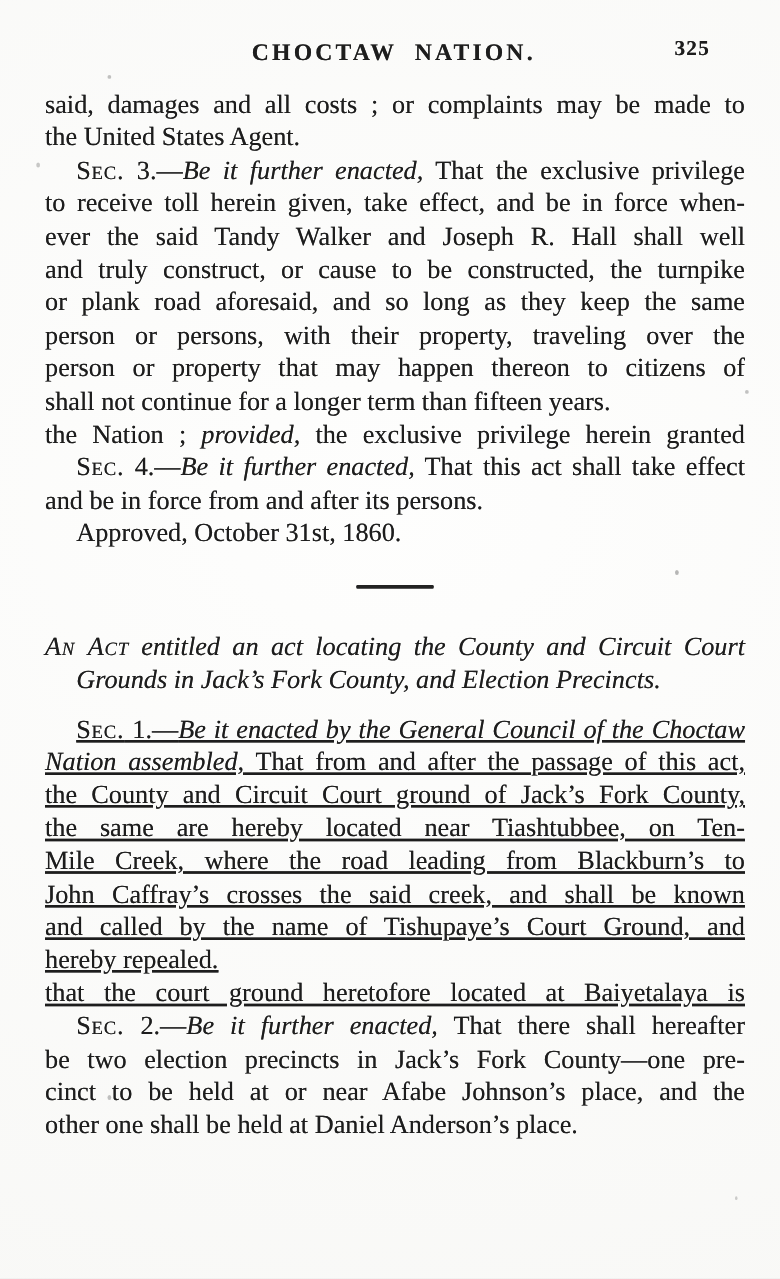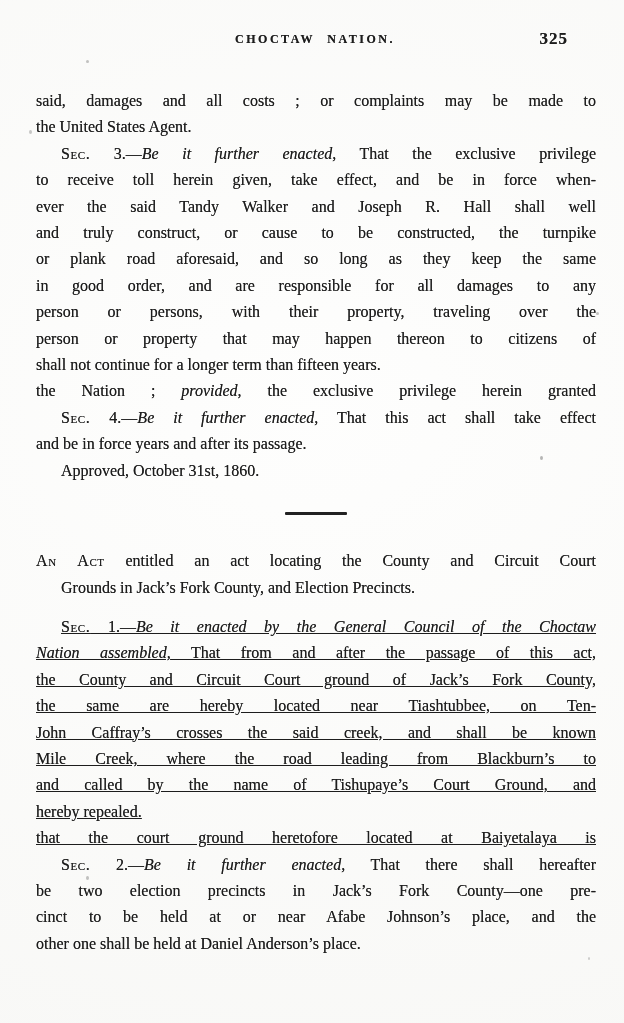--- a/index.html
+++ b/index.html
@@ -23,62 +23,62 @@
   .running-header {
     position: absolute;
     top: 32px;
     left: 36px;
     right: 30px;
     height: 22px;
   }
   .running-title {
     display: block;
     text-align: center;
-    font-size: 12px;
+    font-size: 19px;
     font-weight: 700;
     letter-spacing: 2.5px;
     word-spacing: 7px;
     text-shadow: 0 0 0.5px rgba(0,0,0,0.6);
   }
   .page-number {
     position: absolute;
     right: 26px;
     top: -3px;
     font-size: 17px;
     font-weight: 700;
     letter-spacing: 1px;
     text-shadow: 0 0 0.5px rgba(0,0,0,0.6);
   }
   .page-body {
     position: absolute;
-    top: 88px;
+    top: 70px;
     left: 36px;
     right: 28px;
-    font-size: 16px;
+    font-size: 21px;
     line-height: 26.4px;
     text-shadow: 0 0 0.45px rgba(0,0,0,0.65);
   }
   .block { margin: 0; }
   .line {
     text-align: justify;
     text-align-last: justify;
   }
   .line.last { text-align-last: left; }
   .line.indent { text-indent: 25px; }
   .line.hang { padding-left: 25px; }
   .i { font-style: italic; }
   .sc { font-variant: small-caps; letter-spacing: 0.6px; }
   .divider {
     width: 62px;
     height: 3px;
     background: #222;
     margin: 28px auto 33px auto;
     border-radius: 1px;
   }
-  .block.act-heading { margin-top: 13px; }
+  .block.act-heading { margin-top: 13px; font-style: italic; }
   .block.sec-1 { margin-top: 13px; text-decoration: underline; }
   .speck {
     position: absolute;
     background: rgba(40,40,40,0.55);
     border-radius: 50%;
   }
 </style>
 </head>
 <body>
 
@@ -93,45 +93,44 @@
       <div class="block">
         <div class="line"><span>said, damages and all costs ; or complaints may be made to</span></div>
         <div class="line last"><span>the United States Agent.</span></div>
       </div>
       <div class="block">
         <div class="line indent"><span class="sc">Sec.</span><span> 3.—</span><span class="i">Be it further enacted,</span><span> That the exclusive privilege</span></div>
         <div class="line"><span>to receive toll herein given, take effect, and be in force when-</span></div>
         <div class="line"><span>ever the said Tandy Walker and Joseph R. Hall shall well</span></div>
         <div class="line"><span>and truly construct, or cause to be constructed, the turnpike</span></div>
         <div class="line"><span>or plank road aforesaid, and so long as they keep the same</span></div>
-        <div class="line"><span>in good order, and are responsible for all damages to any</span></div>
         <div class="line"><span>person or persons, with their property, traveling over the</span></div>
         <div class="line"><span>person or property that may happen thereon to citizens of</span></div>
         <div class="line last"><span>shall not continue for a longer term than fifteen years.</span></div>
         <div class="line"><span>the Nation ; </span><span class="i">provided,</span><span> the exclusive privilege herein granted</span></div>
       </div>
       <div class="block">
         <div class="line indent"><span class="sc">Sec.</span><span> 4.—</span><span class="i">Be it further enacted,</span><span> That this act shall take effect</span></div>
-        <div class="line last"><span>and be in force years and after its passage.</span></div>
+        <div class="line last"><span>and be in force from and after its persons.</span></div>
       </div>
       <div class="block">
         <div class="line last indent"><span>Approved, October 31st, 1860.</span></div>
       </div>
       <div class="divider"></div>
       <div class="block act-heading">
         <div class="line"><span class="sc">An Act</span><span> entitled an act locating the County and Circuit Court</span></div>
         <div class="line last hang"><span>Grounds in Jack’s Fork County, and Election Precincts.</span></div>
       </div>
       <div class="block sec-1">
         <div class="line indent"><span class="sc">Sec.</span><span> 1.—</span><span class="i">Be it enacted by the General Council of the Choctaw</span></div>
         <div class="line"><span class="i">Nation assembled,</span><span> That from and after the passage of this act,</span></div>
         <div class="line"><span>the County and Circuit Court ground of Jack’s Fork County,</span></div>
         <div class="line"><span>the same are hereby located near Tiashtubbee, on Ten-</span></div>
+        <div class="line"><span>Mile Creek, where the road leading from Blackburn’s to</span></div>
         <div class="line"><span>John Caffray’s crosses the said creek, and shall be known</span></div>
-        <div class="line"><span>Mile Creek, where the road leading from Blackburn’s to</span></div>
         <div class="line"><span>and called by the name of Tishupaye’s Court Ground, and</span></div>
         <div class="line last"><span>hereby repealed.</span></div>
         <div class="line"><span>that the court ground heretofore located at Baiyetalaya is</span></div>
       </div>
       <div class="block">
         <div class="line indent"><span class="sc">Sec.</span><span> 2.—</span><span class="i">Be it further enacted,</span><span> That there shall hereafter</span></div>
         <div class="line"><span>be two election precincts in Jack’s Fork County—one pre-</span></div>
         <div class="line"><span>cinct to be held at or near Afabe Johnson’s place, and the</span></div>
         <div class="line last"><span>other one shall be held at Daniel Anderson’s place.</span></div>
       </div>

